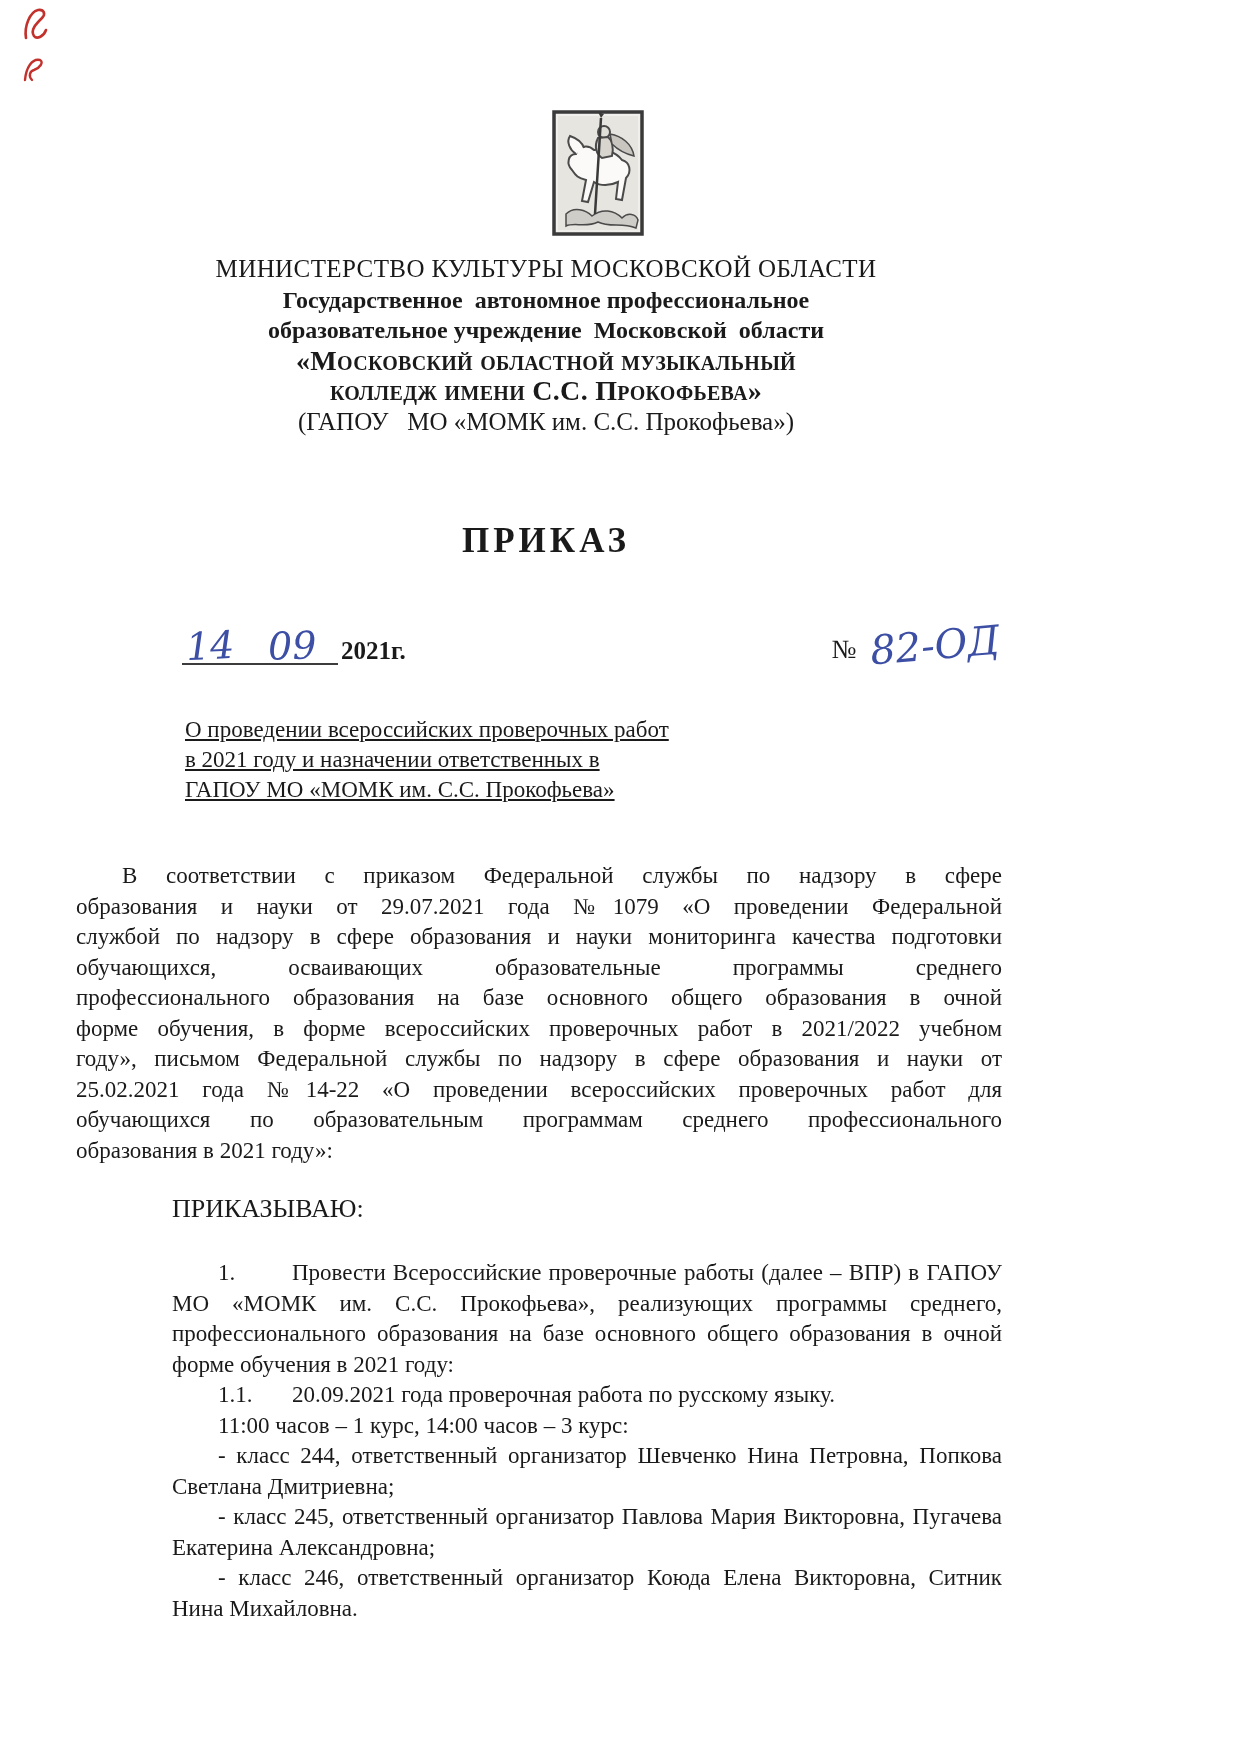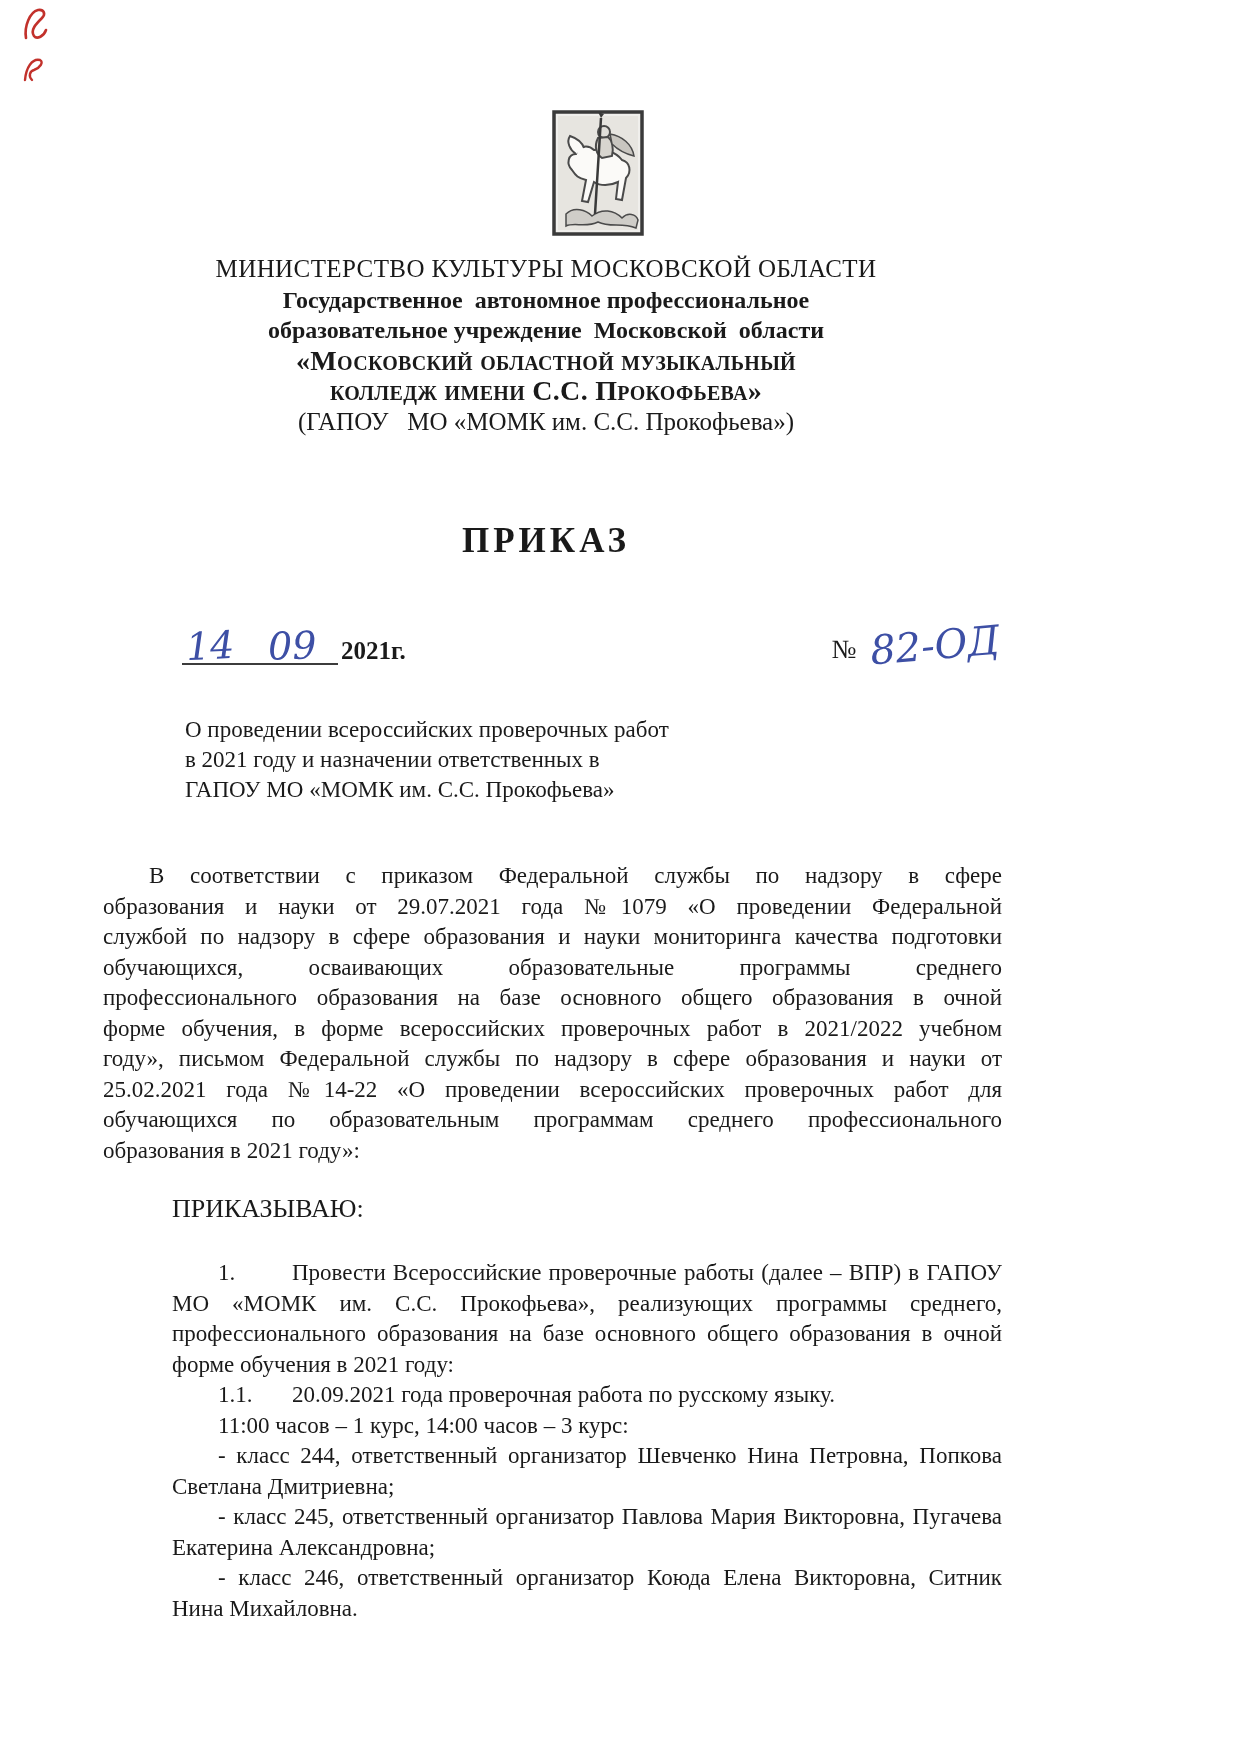--- a/index.html
+++ b/index.html
@@ -39,24 +39,24 @@
   }
   .hw { font-family: "DejaVu Serif", "Liberation Serif", serif; font-style: italic; color: #3d4fa5; }
   .hw-day   { font-size: 38px; line-height: 34px; display: inline-block; transform: rotate(-3deg); }
   .hw-month { font-size: 38px; line-height: 34px; display: inline-block; transform: rotate(-2deg); }
   .year  { font-size: 25px; margin-left: 3px; line-height: 28px; font-weight: bold; }
   .number-right { display: flex; align-items: flex-end; }
   .num-sign { font-size: 26px; line-height: 30px; }
   .hw-number { font-size: 40px; line-height: 36px; display: inline-block; margin-left: 14px; transform: rotate(-5deg); position: relative; top: -2px; }
 
   
-  .subject { margin: 50px 0 0 185px; font-size: 23px; line-height: 30px; }
+  .subject { margin: 50px 0 0 185px; font-size: 23px; line-height: 30px; text-decoration: underline; }
 
   
-  .preamble   { margin: 56px 90px 0 103px; }
+  .preamble   { margin: 56px 90px 0 76px; }
   .order-word { margin: 28px 90px 0 172px; text-align: left; font-size: 26px; }
   .itemblock  { margin: 34px 90px 0 172px; }
   .block      { margin: 0 90px 0 172px; }
 
   .ln { font-size: 23px; line-height: 30.5px; }
   .j  { text-align: justify; text-align-last: justify; }
   .ind { text-indent: 46px; }
   .tabnum { display: inline-block; width: 74px; text-indent: 0; }
 </style>
 </head>

